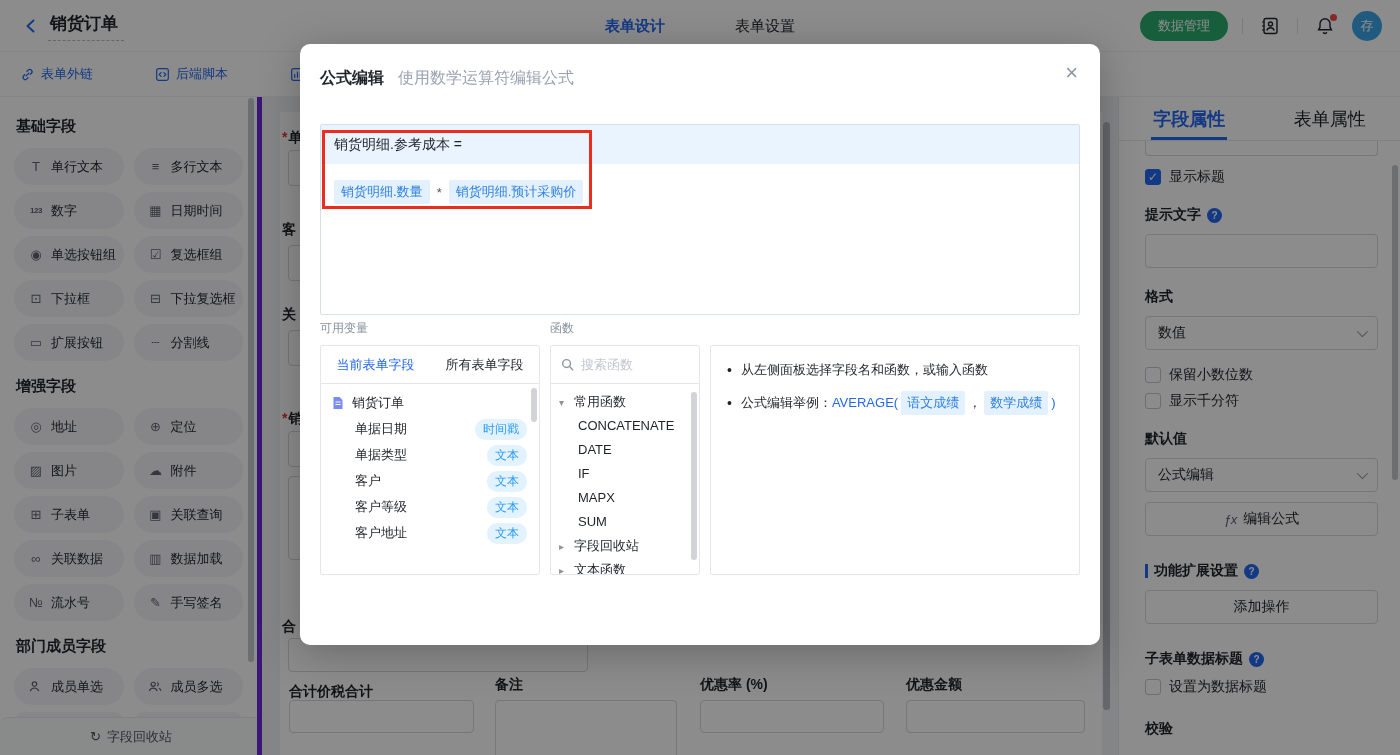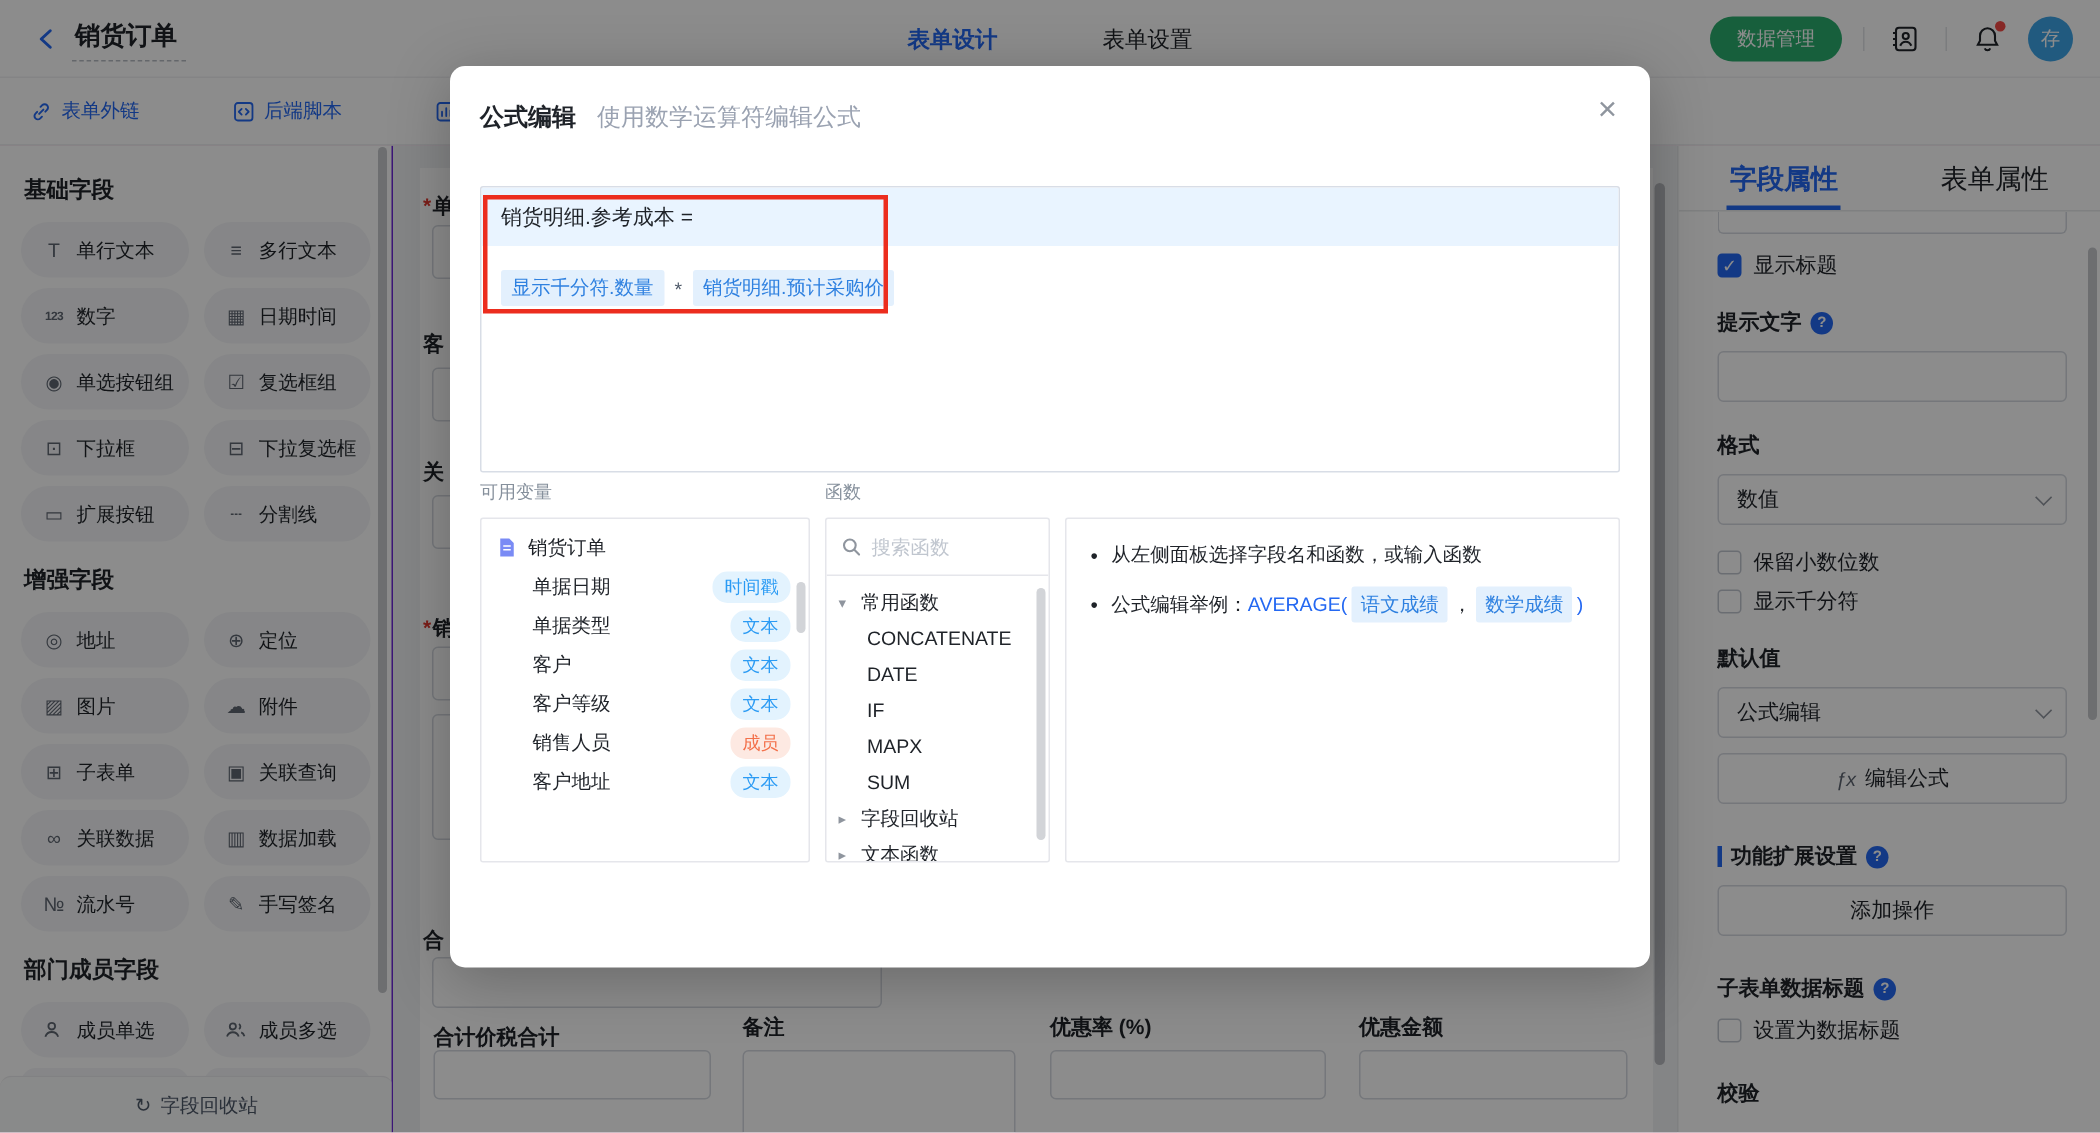--- a/index.html
+++ b/index.html
@@ -23,21 +23,21 @@
 
   
   .toolbar { position:absolute; left:0; top:52px; width:1400px; height:45px; background:#fff; border-bottom:1px solid #eef0f2; display:flex; align-items:center; padding:0 20px; z-index:2;gap:32px; }
   .tb-item { display:flex; align-items:center; gap:6px; color:#2468f2; font-size:13px; margin-right:30px; cursor:pointer; white-space:nowrap; }
   .tb-right { margin-left:auto; display:flex; align-items:center; gap:16px; }
   .btn-outline-pill { height:33px; padding:0 22px; border-radius:17px; border:1px solid #2468f2; color:#2468f2; background:#fff; font-size:14px; cursor:pointer; }
   .btn-fill-pill { height:33px; padding:0 22px; border-radius:17px; border:none; color:#fff; background:#2468f2; font-size:14px; cursor:pointer; }
   .btn-share { width:33px; height:33px; border-radius:50%; background:#fff; border:1px solid #e3e9f5; display:flex; align-items:center; justify-content:center; cursor:pointer; }
 
   
-  .sidebar { position:absolute; left:0; top:97px; width:262px; height:658px; background:#fff; border-right:1px solid #6d28d9; padding:14px 14px 0 14px; overflow:hidden; z-index:1; }
+  .sidebar { position:absolute; left:0; top:97px; width:262px; height:658px; background:#fff; border-right:5px solid #6d28d9; padding:14px 14px 0 14px; overflow:hidden; z-index:1; }
   .sb-sec-title { font-size:15px; font-weight:bold; color:#1f2329; margin:6px 0 12px 2px; }
   .sb-grid { display:grid; grid-template-columns:1fr 1fr; gap:7px 10px; margin-bottom:16px; }
   .sb-btn { height:37px; border-radius:19px; background:#f4f5f7; display:flex; align-items:center; padding:0 10px 0 14px; gap:7px; color:#1f2329; font-size:13px; cursor:grab; white-space:nowrap; overflow:hidden; }
   .sb-ico { width:16px; color:#5f6672; font-size:13px; text-align:center; flex:none; line-height:1; }
   .sb-ico.tiny { font-size:8px; font-weight:bold; letter-spacing:-0.5px; }
   .sb-btn.clipped { height:10px; border-radius:19px 19px 0 0; }
   .sb-scroll { position:absolute; right:3px; top:1px; width:6px; height:564px; border-radius:3px; background:#c6c8cc; }
   .recycle-bar { position:absolute; left:0; bottom:0; width:262px; height:38px; background:#fafbfc; border-top:1px solid #ececee; border-radius:8px 8px 0 0; display:flex; align-items:center; justify-content:center; gap:6px; color:#4e5969; cursor:pointer; }
 
   
@@ -395,30 +395,34 @@
   <div class="modal">
     <div class="m-title-row">
       <span class="m-title">公式编辑</span>
       <span class="m-sub">使用数学运算符编辑公式</span>
     </div>
     <span class="m-close">×</span>
 
     <div class="editor">
       <div class="editor-head">销货明细.参考成本 =</div>
       <div class="editor-body">
-        <span class="token">显示千分符.数量</span>
+        <span class="token">销货明细.数量</span>
         <span class="op">*</span>
         <span class="token">销货明细.预计采购价</span>
       </div>
     </div>
 
     <div class="m-sec-label" style="left:20px;">可用变量</div>
     <div class="m-sec-label" style="left:250px;">函数</div>
 
     <div class="panel vars">
+      <div class="vars-tabs">
+        <div class="vars-tab active">当前表单字段</div>
+        <div class="vars-tab">所有表单字段</div>
+      </div>
       <div class="tree-root">
         <span>
           <svg width="14" height="14" viewBox="0 0 14 14">
               <path d="M2.5 1h6l3 3v9h-9z" fill="#7a8bf5"></path>
               <path d="M4.5 6h5M4.5 8.5h5" stroke="#fff" stroke-width="1"></path>
             </svg>
         </span>
         <span>销货订单</span>
       </div>
       <div class="tree-row">
@@ -429,24 +433,20 @@
         <span class="tree-name">单据类型</span>
         <span class="badge blue">文本</span>
       </div>
       <div class="tree-row">
         <span class="tree-name">客户</span>
         <span class="badge blue">文本</span>
       </div>
       <div class="tree-row">
         <span class="tree-name">客户等级</span>
         <span class="badge blue">文本</span>
-      </div>
-      <div class="tree-row">
-        <span class="tree-name">销售人员</span>
-        <span class="badge orange">成员</span>
       </div>
       <div class="tree-row">
         <span class="tree-name">客户地址</span>
         <span class="badge blue">文本</span>
       </div>
       <div class="tree-row">
         <span class="tree-name"></span>
 
       </div>
       <div class="vars-scroll"></div>

